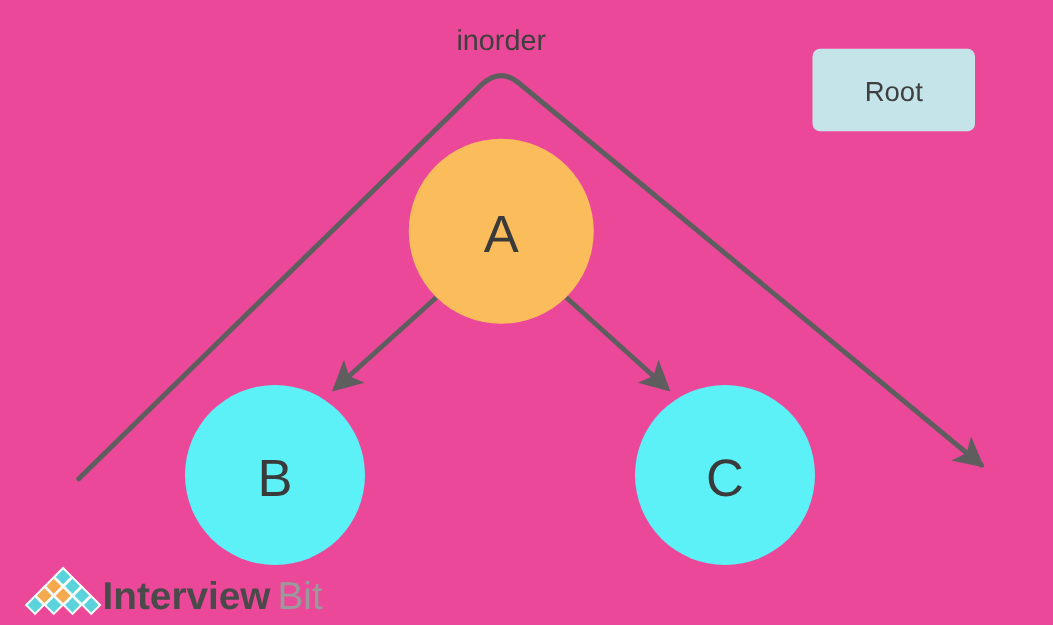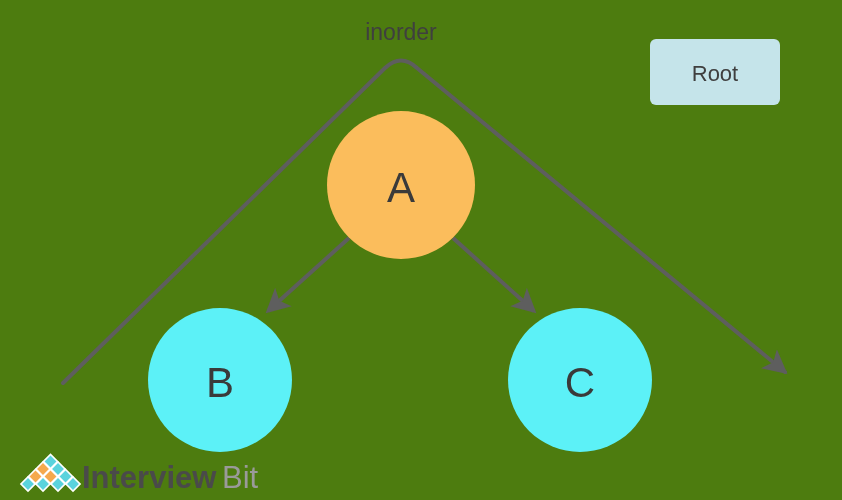--- a/index.html
+++ b/index.html
@@ -7,21 +7,21 @@
     padding: 0;
     background: #ffffff;
   }
   body {
     font-family: "Liberation Sans", sans-serif;
   }
   #canvas {
     position: relative;
     width: 842px;
     height: 500px;
-    background: #4d7c0f;
+    background: #ec4899;
     overflow: hidden;
   }
   #diagram-svg {
     position: absolute;
     left: 0;
     top: 0;
     width: 842px;
     height: 500px;
   }
   .node-label {

